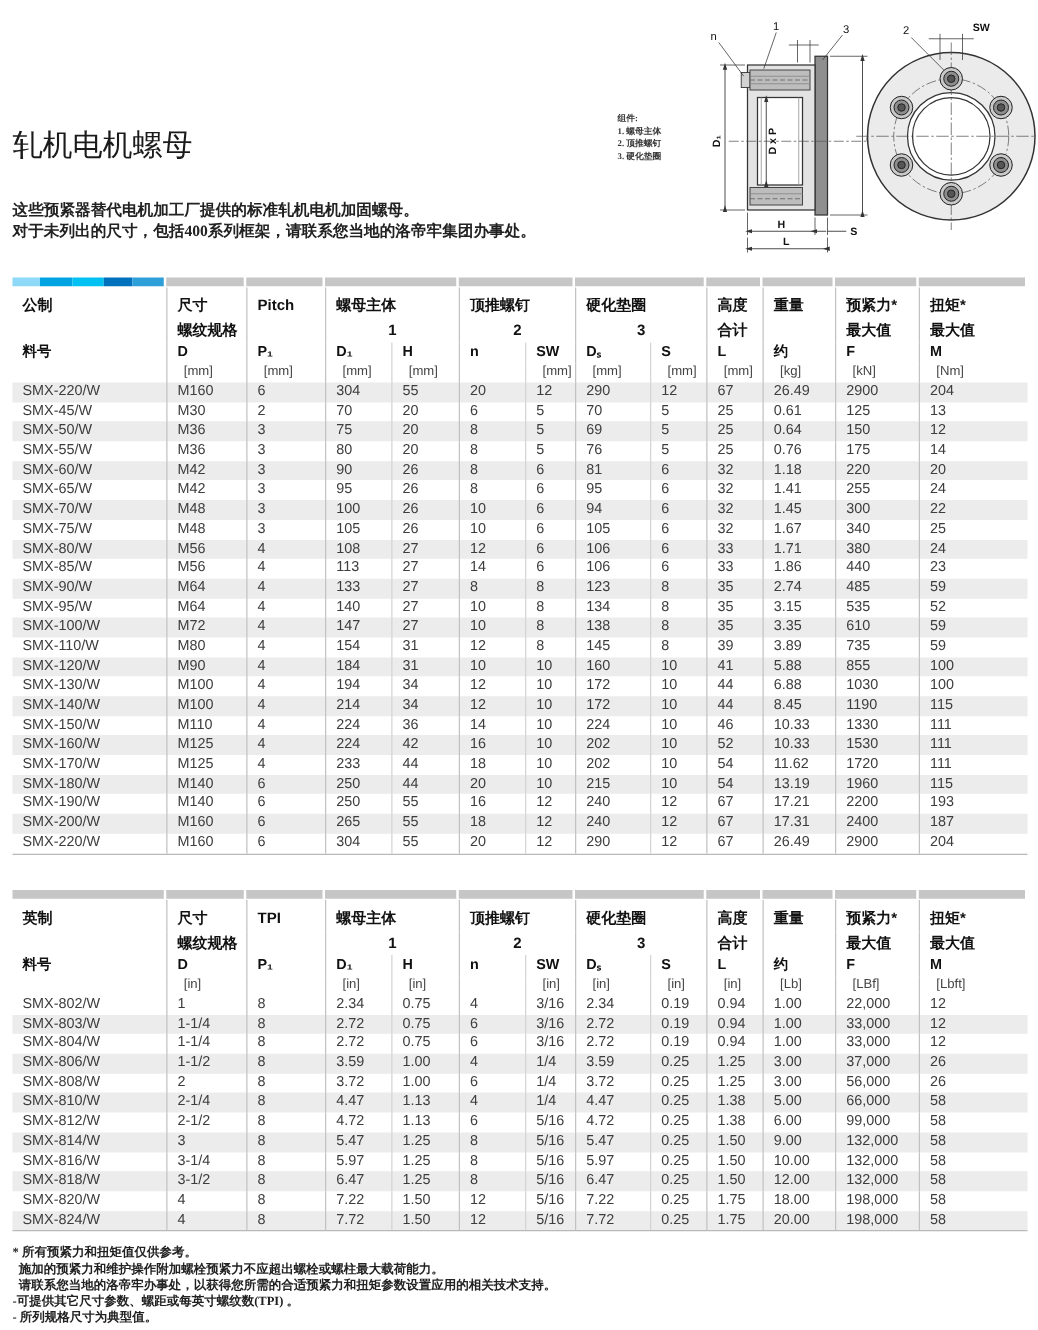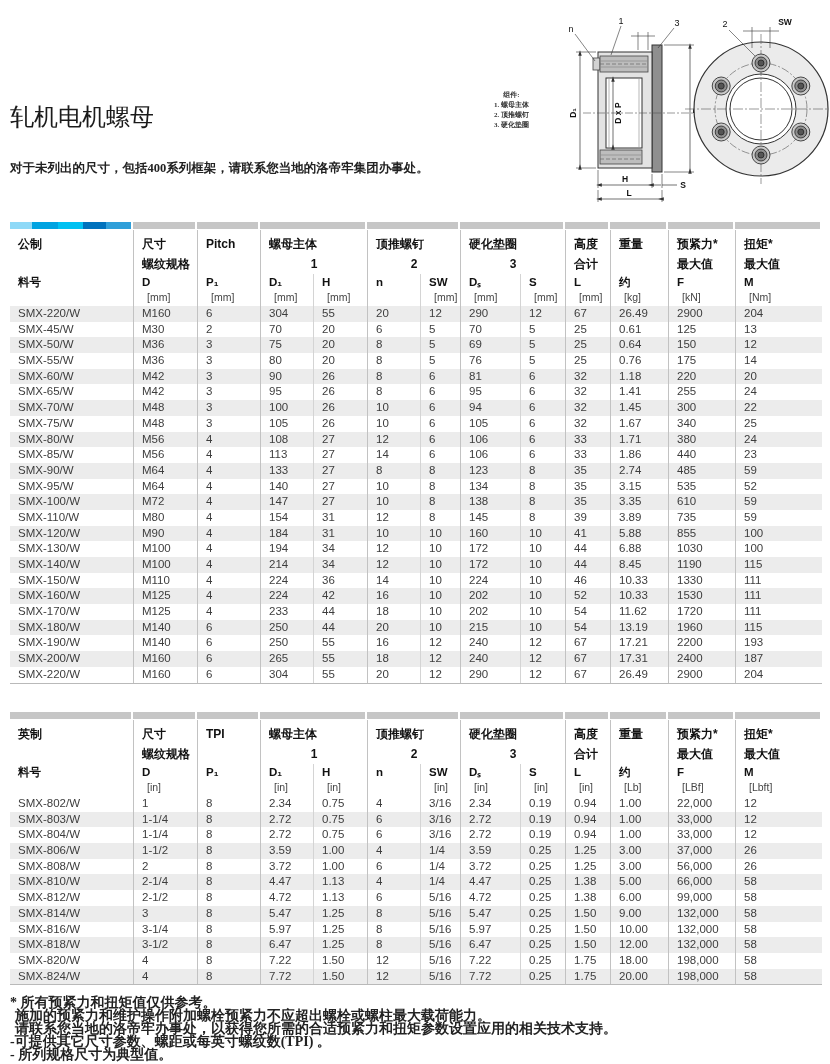--- a/index.html
+++ b/index.html
@@ -6,21 +6,21 @@
   #page{position:relative;width:830px;height:1064px;background:#fff;overflow:hidden;
         font-family:"Liberation Sans",sans-serif;color:#222;}
   
   #title{position:absolute;left:10px;top:48px;font-size:50px;font-weight:400;color:#1a1a1a;line-height:1;letter-spacing:0;}
   #subtitle{position:absolute;left:10px;top:104px;font-size:24px;font-weight:400;color:#1a1a1a;line-height:1.1;}
   #desc{position:absolute;left:10px;top:160px;font-family:"Liberation Serif",serif;font-weight:700;
         font-size:12.5px;line-height:17px;color:#222;}
   
   #drawings{position:absolute;left:488px;top:12px;width:342px;height:202px;}
   #legend{position:absolute;left:6px;top:78px;font-family:"Liberation Serif",serif;font-weight:700;
-          font-size:7px;line-height:10px;color:#333;text-align:center;}
+          font-size:7px;line-height:10px;color:#333;}
   #svg-section{position:absolute;left:55px;top:0;}
   #svg-front{position:absolute;left:185px;top:0;}
   .dimtext{font-family:"Liberation Sans",sans-serif;font-size:8.5px;font-weight:700;fill:#111;}
   .numtext{font-family:"Liberation Sans",sans-serif;font-size:9px;font-weight:400;fill:#111;}
   
   .tbl{position:absolute;left:10px;width:812px;
        --tcols:123px 64px 63px 53px 54px 53px 40px 60px 45px 45px 58px 67px 87px;}
   #metric{top:222px;}
   #imperial{top:712px;}
   .topbar{display:flex;height:7px;margin-bottom:1px;}
@@ -33,30 +33,31 @@
   .u-row .tcell{height:15px;line-height:12px;font-size:10.5px;font-weight:400;color:#444;padding-left:13px;}
   .d-row .tcell{height:15.7px;line-height:15.7px;font-size:11.5px;font-weight:400;color:#3d3d3d;}
   .tcell.gb{border-left:1px solid #c2c2c2;}
   .tcell.sb{border-left:1px solid #d4d4d4;}
   .tcell.ctr{text-align:center;padding-left:0;}
   .drows{border-bottom:1px solid #b9b9b9;}
   #metric .drows .d-row:nth-child(odd){background:#ececec;}
   #imperial .drows .d-row:nth-child(even){background:#ececec;}
   
   #foot{position:absolute;left:10px;top:996px;font-family:"Liberation Serif",serif;font-weight:700;
-        font-size:14px;line-height:13px;color:#222;}
+        font-size:10px;line-height:13px;color:#222;}
   #foot .indent{padding-left:5px;}
 </style>
 </head>
 <body>
 
 <div id="page">
 
   <div id="subtitle">轧机电机螺母</div>
   <div id="desc">
+    <p style="margin:0">这些预紧器替代电机加工厂提供的标准轧机电机加固螺母。</p>
     <p style="margin:0">对于未列出的尺寸，包括400系列框架，请联系您当地的洛帝牢集团办事处。</p>
   </div>
 
   <div id="drawings">
     <div id="legend">
       <div>组件:</div>
       <div>1. 螺母主体</div>
       <div>2. 顶推螺钉</div>
       <div>3. 硬化垫圈</div>
     </div>

